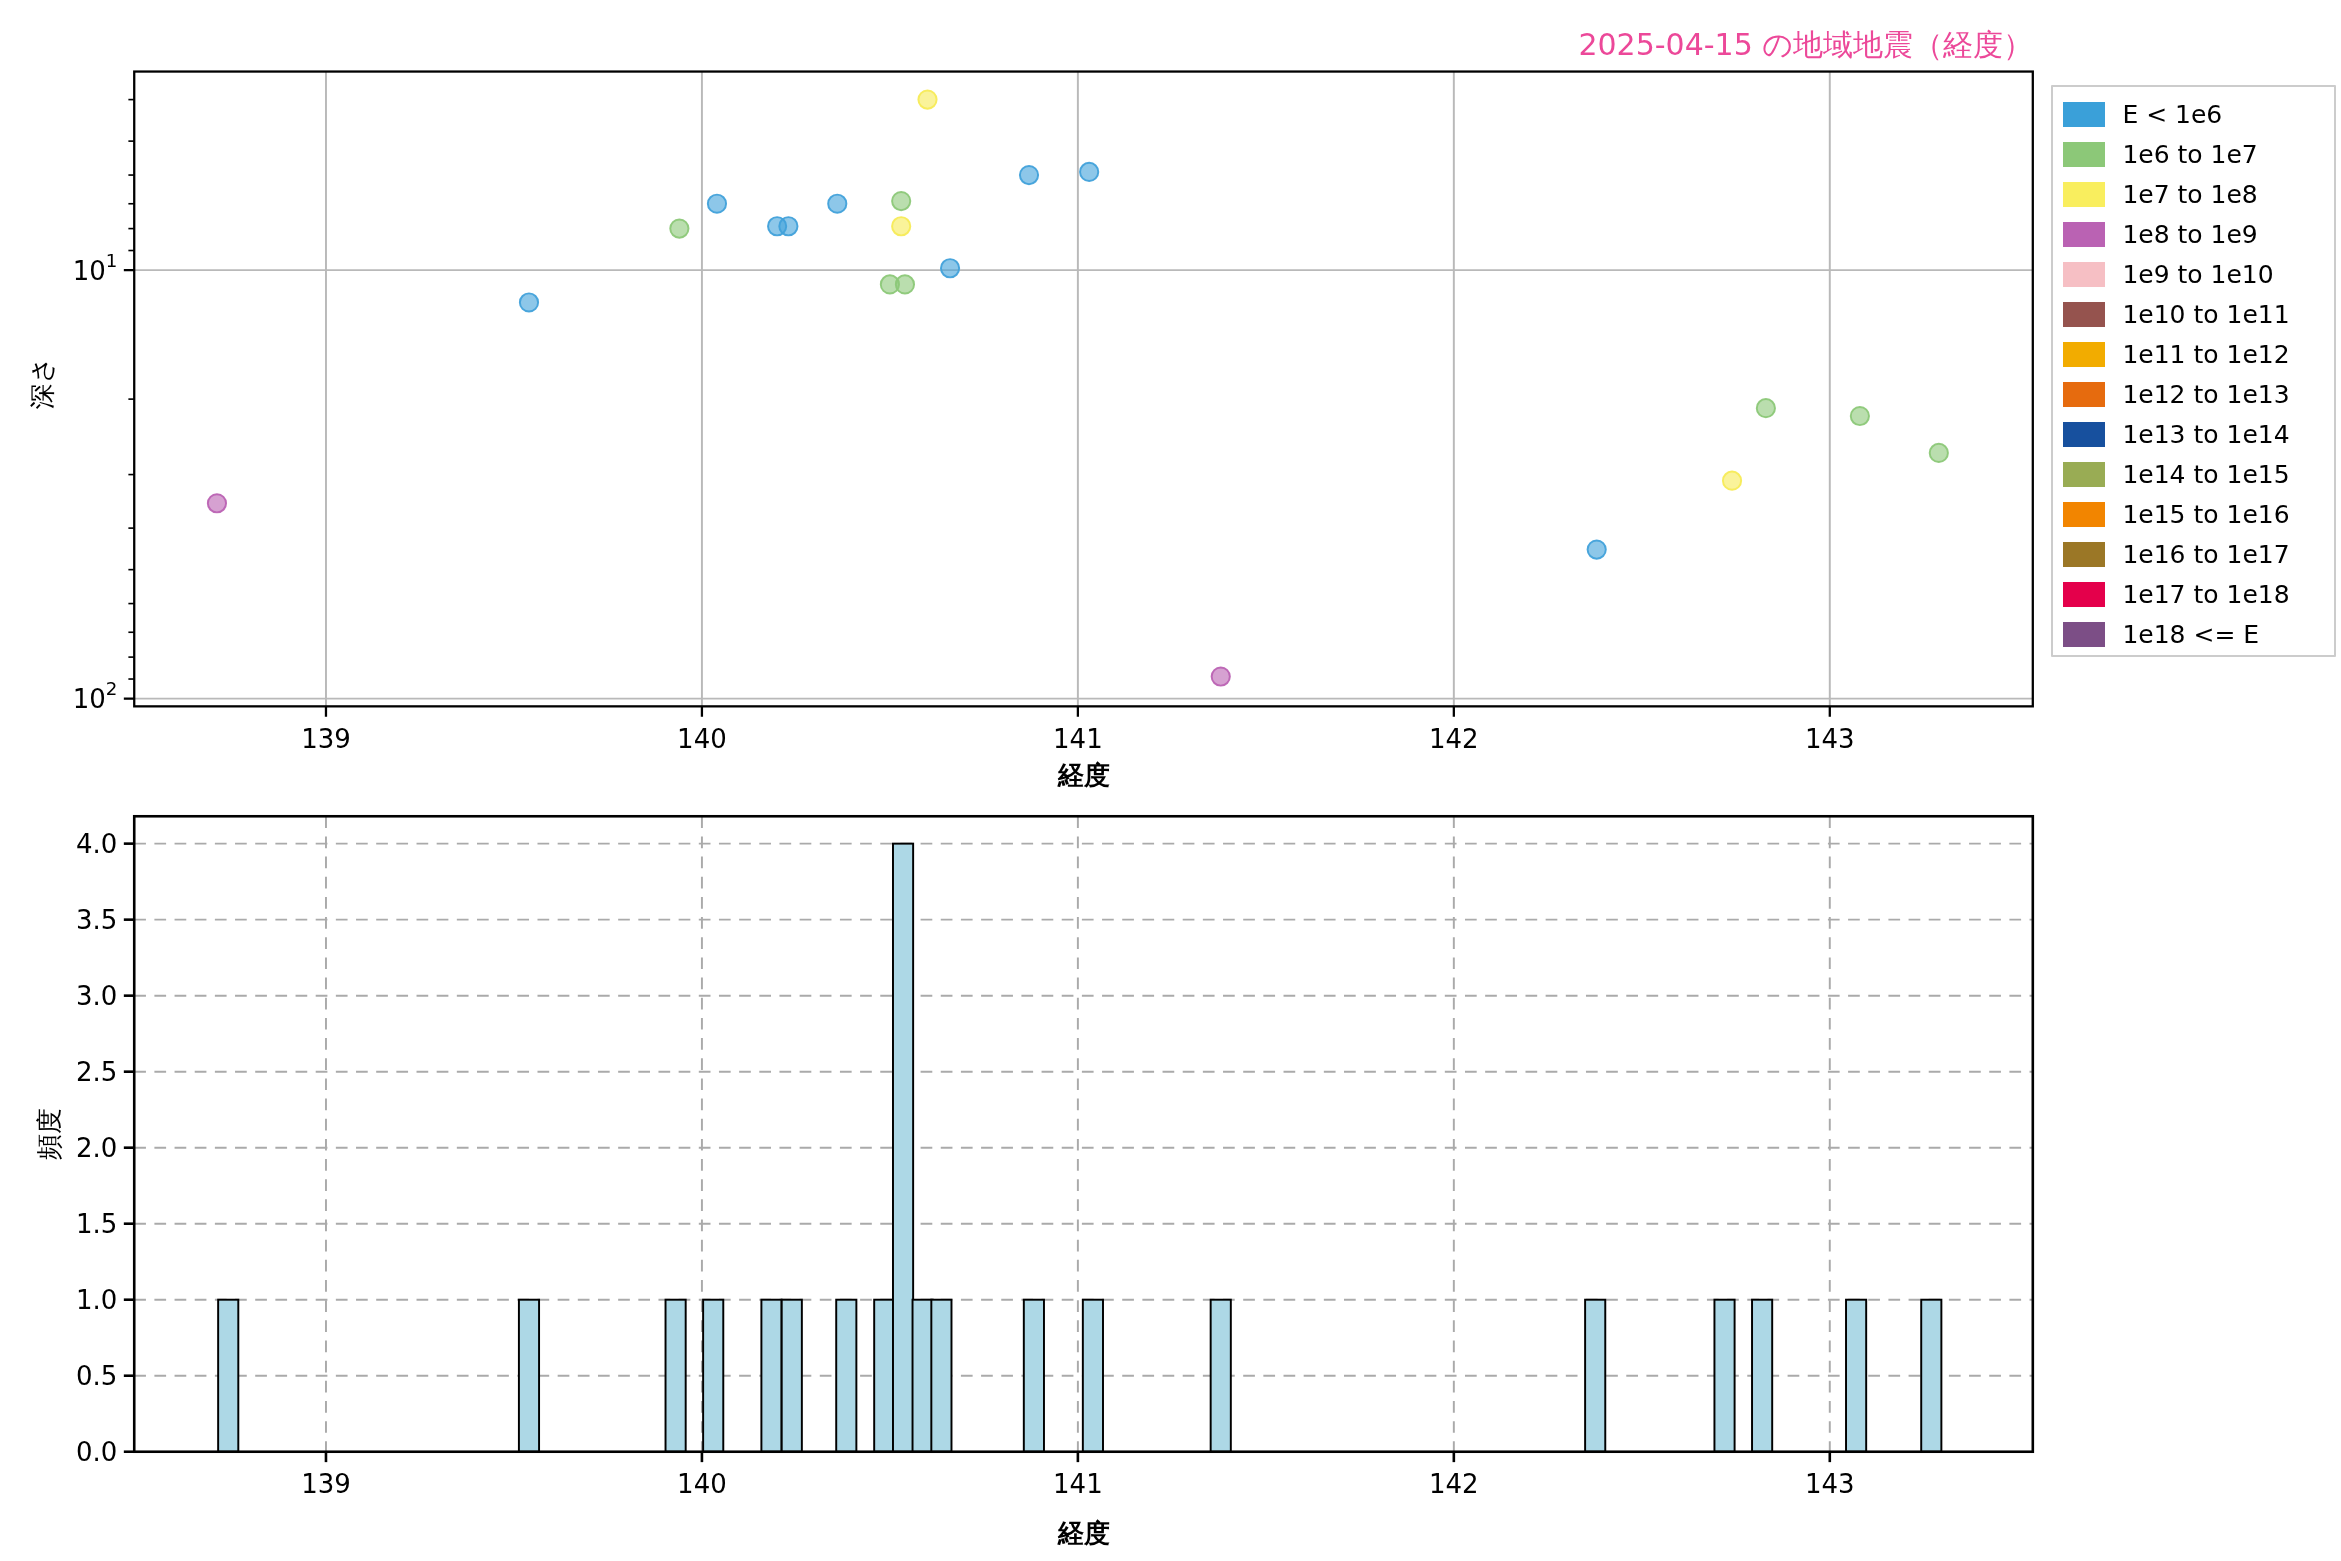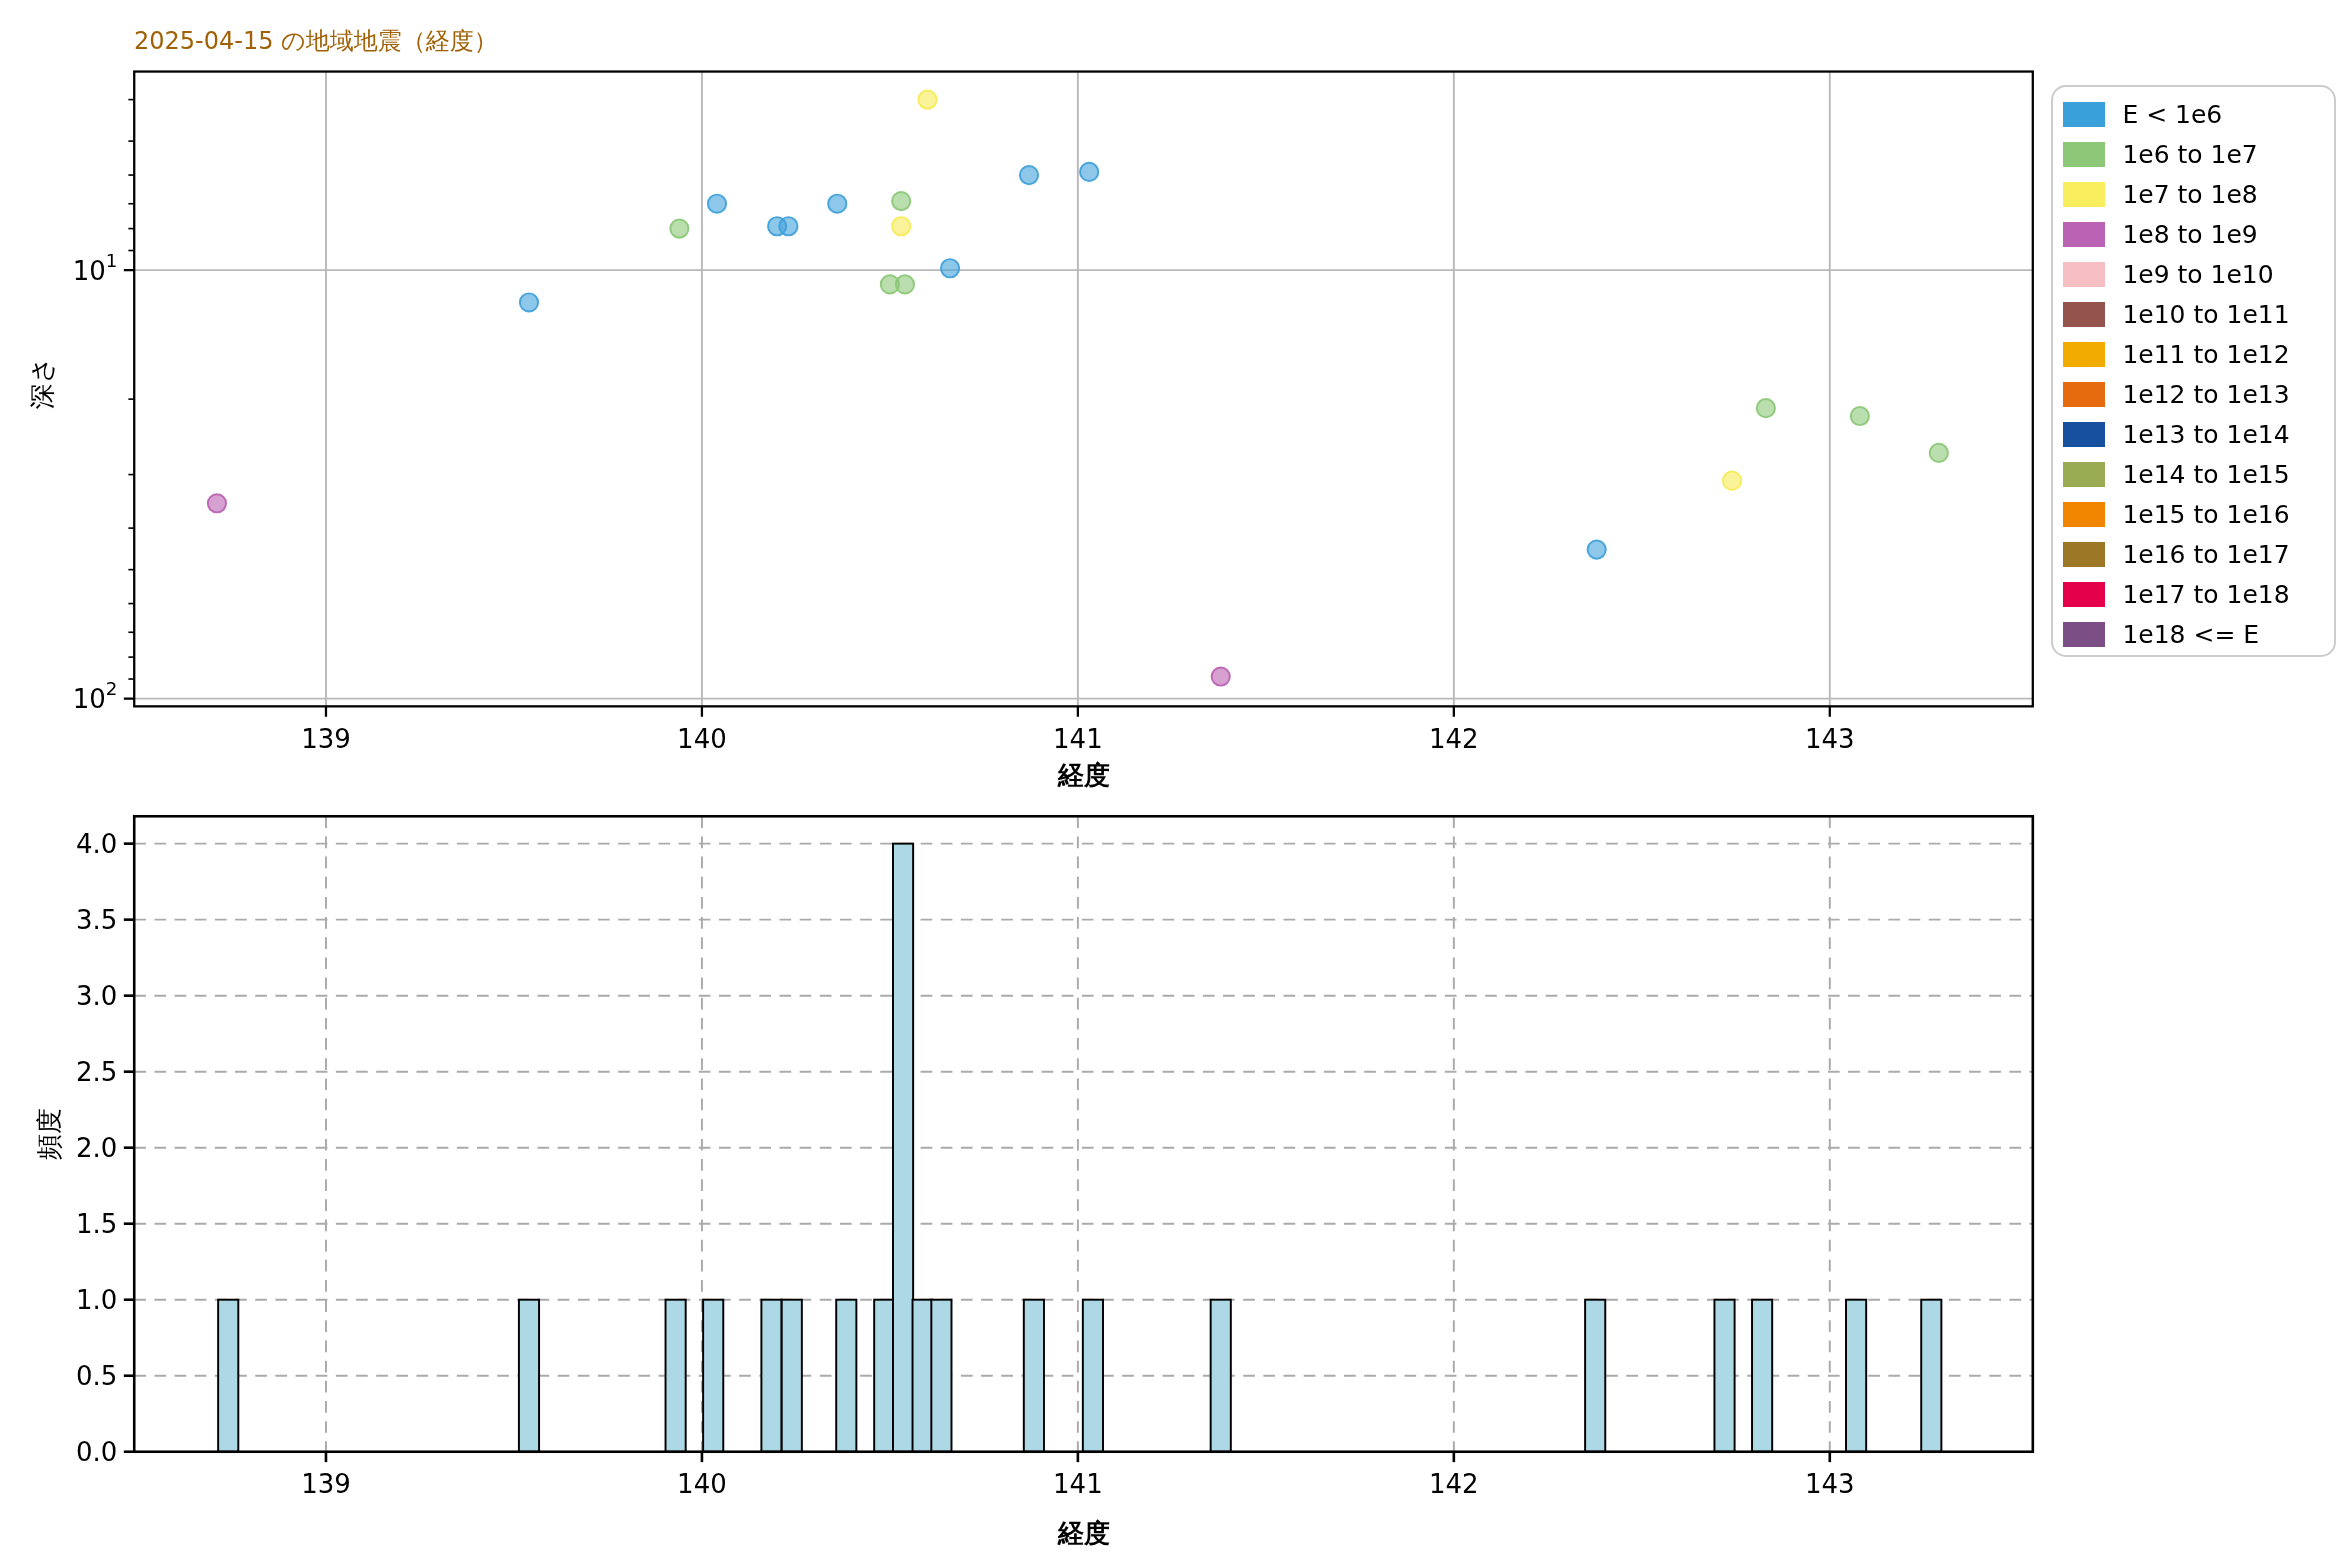--- a/index.html
+++ b/index.html
@@ -1,25 +1,25 @@
 <!DOCTYPE html>
 <html style="font-size:10.4px"><head>
 <meta charset="utf-8">
 <style>
   html,body{margin:0;padding:0;background:#ffffff;}
   .figure{position:relative;width:2342px;height:1561px;background:#ffffff;
           font-family:"DejaVu Sans","Liberation Sans",sans-serif;color:#000;}
-  .title{position:absolute;left:134px;top:25px;width:1899px;text-align:left;
-         font-size:24px;color:#a16207;}
+  .title{position:absolute;left:134px;top:25px;width:1899px;text-align:right;
+         font-size:30px;color:#ec4899;}
   .axlabel{position:absolute;font-size:26px;color:#000;}
   .axlabel.center{transform:translate(-50%,-50%);font-weight:bold;}
   .axlabel.rot{transform:translate(-50%,-50%) rotate(-90deg);}
   svg{position:absolute;left:0;top:0;}
   .legend{position:absolute;left:2051px;top:85px;width:285px;height:572px;
-          background:#ffffff;border:2px solid #cccccc;border-radius:15px;
+          background:#ffffff;border:2px solid #cccccc;border-radius:1px;
           box-sizing:border-box;padding:7.8px 0 0 10.4px;overflow:hidden;}
   .legend-row{display:flex;align-items:center;height:40px;}
   .legend-swatch{width:42px;height:25px;margin-right:17px;flex:0 0 auto;}
   .legend-label{font-size:25px;line-height:26px;white-space:nowrap;}
 </style>
 </head>
 <body>
 
 <div class="figure">
   <div class="title">2025-04-15 の地域地震（経度）</div>

